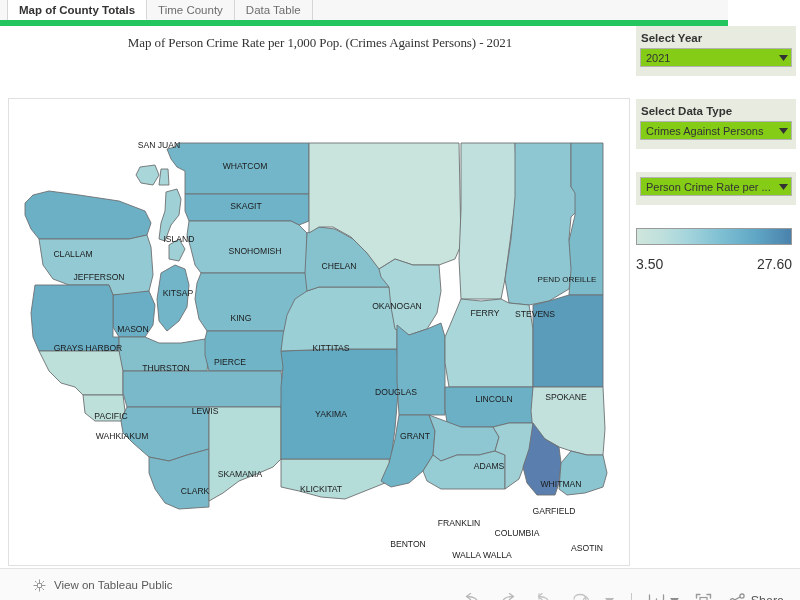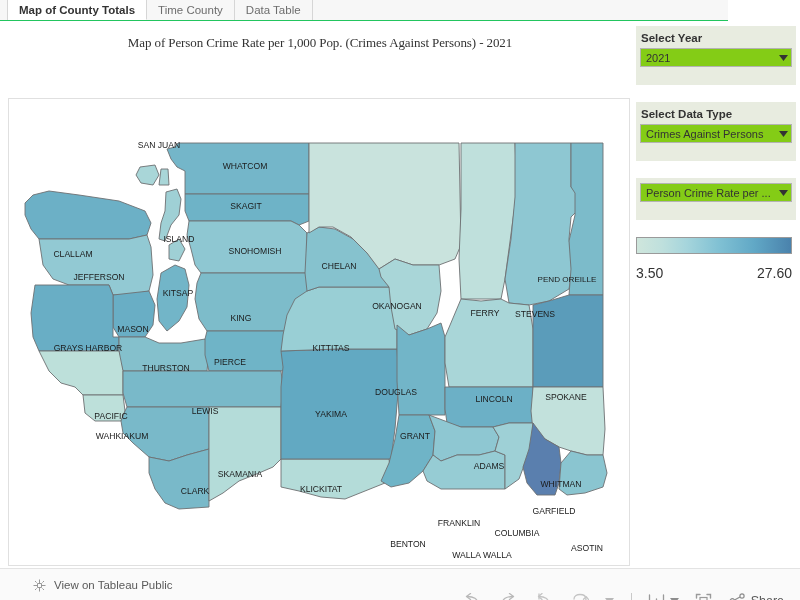--- a/index.html
+++ b/index.html
@@ -8,21 +8,21 @@
     width:800px;height:600px;overflow:hidden;
     background:#ffffff;
     font-family:"Liberation Sans","DejaVu Sans",sans-serif;
     -webkit-font-smoothing:antialiased;
   }
   .app{position:relative;width:800px;height:600px;background:#fff;}
 
   
   .tabbar{
     position:absolute;left:0;top:0;width:728px;height:20px;
-    background:#f7f7f7;border-bottom:1px solid #22c55e;
+    background:#f7f7f7;border-bottom:6px solid #22c55e;
     display:flex;align-items:stretch;
   }
   .tab{
     display:flex;align-items:center;
     padding:0 11px;height:20px;
     font-size:11.5px;color:#6d6d6d;
     border-right:1px solid #d6d6d6;
     background:#f7f7f7;
     white-space:nowrap;cursor:pointer;
     box-sizing:border-box;
@@ -51,21 +51,21 @@
   .clabel{
     font-family:"Liberation Sans","DejaVu Sans",sans-serif;
     font-size:8.6px;fill:#1b1b1b;text-anchor:middle;
     paint-order:stroke;
   }
   .clabel.sm{font-size:8.1px;}
 
   
   .sidebar{position:absolute;left:636px;top:26px;width:160px;}
   .filter-card{
-    background:#e8ece0;padding:5px 4px 18px 4px;margin-bottom:17px;
+    background:#e8ece0;padding:5px 4px 9px 4px;margin-bottom:23px;
     box-sizing:border-box;width:160px;
   }
   .filter-label{
     font-size:11.5px;color:#333;font-weight:bold;
     margin:0 0 3px 1px;line-height:14px;
   }
   .select-box{
     position:relative;height:19px;background:#84cc16;
     border:1px solid #b3b3b3;box-sizing:border-box;
     display:flex;align-items:center;cursor:pointer;

